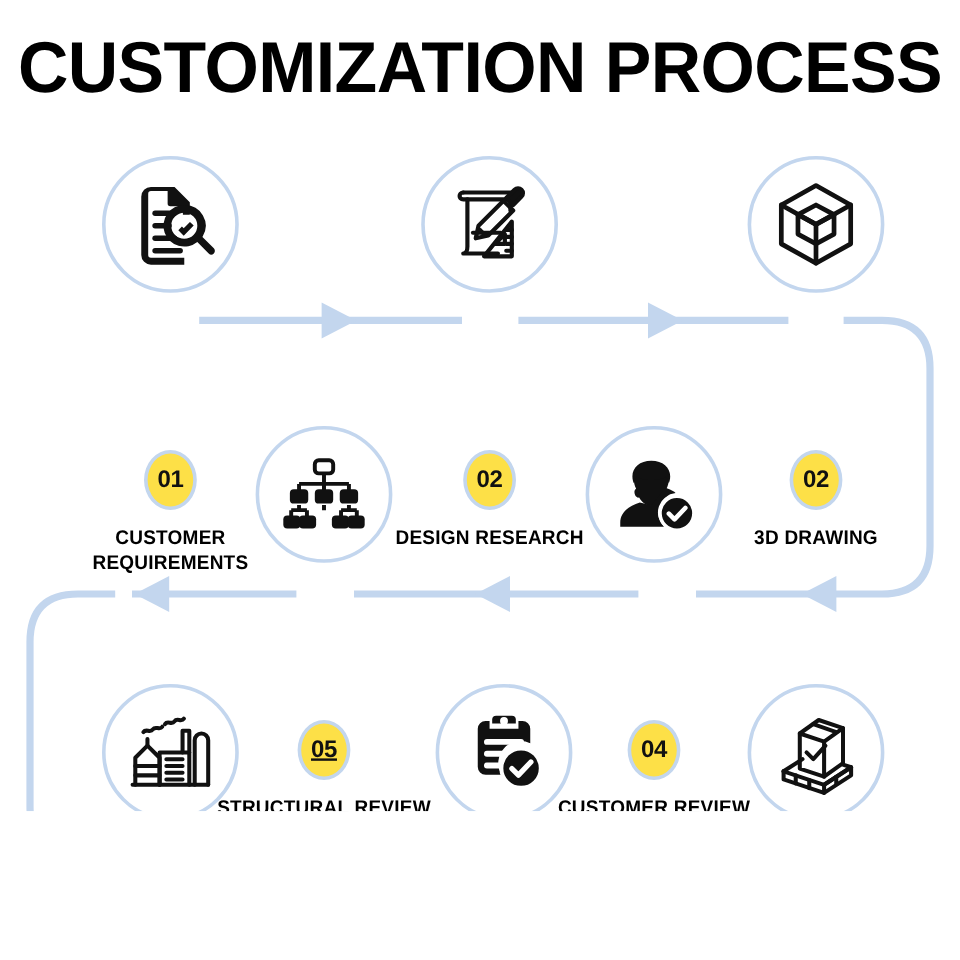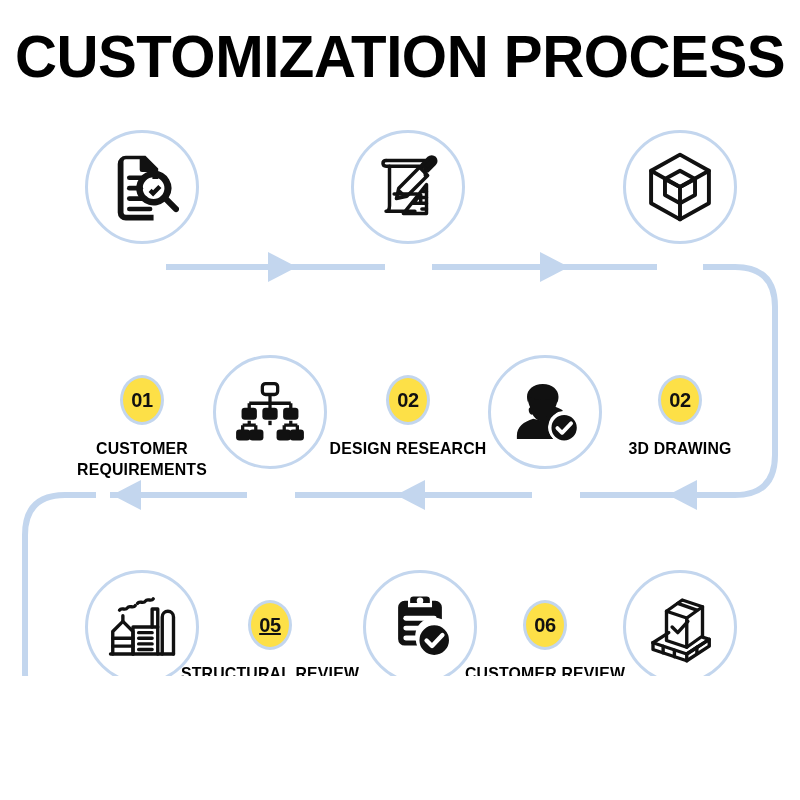--- a/index.html
+++ b/index.html
@@ -209,21 +209,21 @@
           <path d="M30 8 c-7.5 0-13 5.2-13 12 c0 3 0.6 5.6 1.8 7.8 c-0.8 0.5-1.3 1.3-1.3 2.3 c0 2.5 1.4 4.3 2.8 4.3 c0.3 0 0.5 0 0.7-0.1 c1.9 3.6 5.3 6.2 9 6.2 c3.7 0 7.1-2.6 9-6.2 c0.2 0.1 0.4 0.1 0.7 0.1 c1.4 0 2.8-1.8 2.8-4.3 c0-1-0.5-1.8-1.3-2.3 C42.4 25.6 43 23 43 20 c0-6.8-5.5-12-13-12 z"></path>
           <path d="M30 7 c-8.5 0-14 5-14 11.5 c0 2.3 0.5 4 1.1 5.3 c0.6-2.4 1.2-3.9 2.1-4.9 c1.6 1.3 5.4 2.4 10.8 2.4 c5.4 0 9.2-1.1 10.8-2.4 c0.9 1 1.5 2.5 2.1 4.9 c0.6-1.3 1.1-3 1.1-5.3 C44 12 38.5 7 30 7 z"></path>
           <path d="M21.5 38 C13 40.5 7 45.5 7 53 v3 h32.5 a14.5 14.5 0 0 1 8.5-25 l-1-1 c-2-1.2-4.2-2.1-6.5-2.9 L30 40 Z"></path>
           <circle cx="49" cy="46" r="12.5"></circle>
           <path d="M49 33.5 a12.5 12.5 0 1 0 0 25 a12.5 12.5 0 0 0 0-25 z" fill="#111111"></path>
         </g>
         <circle cx="49" cy="46" r="12.5" fill="#111111" stroke="#ffffff" stroke-width="2.5"></circle>
         <path d="M43 46.3 l4.2 4.2 l8-8.4" fill="none" stroke="#ffffff" stroke-width="3.4" stroke-linecap="round" stroke-linejoin="round"></path>
       </svg>
     </div>
-    <div class="num-badge" style="top:245px;">06</div>
+    <div class="num-badge" style="top:245px;">04</div>
     <div class="step-label" style="top:308px;">
       <span>CUSTOMER REVIEW</span>
     </div>
   </div>
 
   <div class="step" style="left:270px; top:355px;">
     <div class="icon-circle" style="top:0;">
       <svg width="70" height="70" viewBox="0 0 64 64">
         <g fill="none" stroke="#111111" stroke-width="3">
           <rect x="25" y="6" width="14" height="10" rx="3"></rect>

